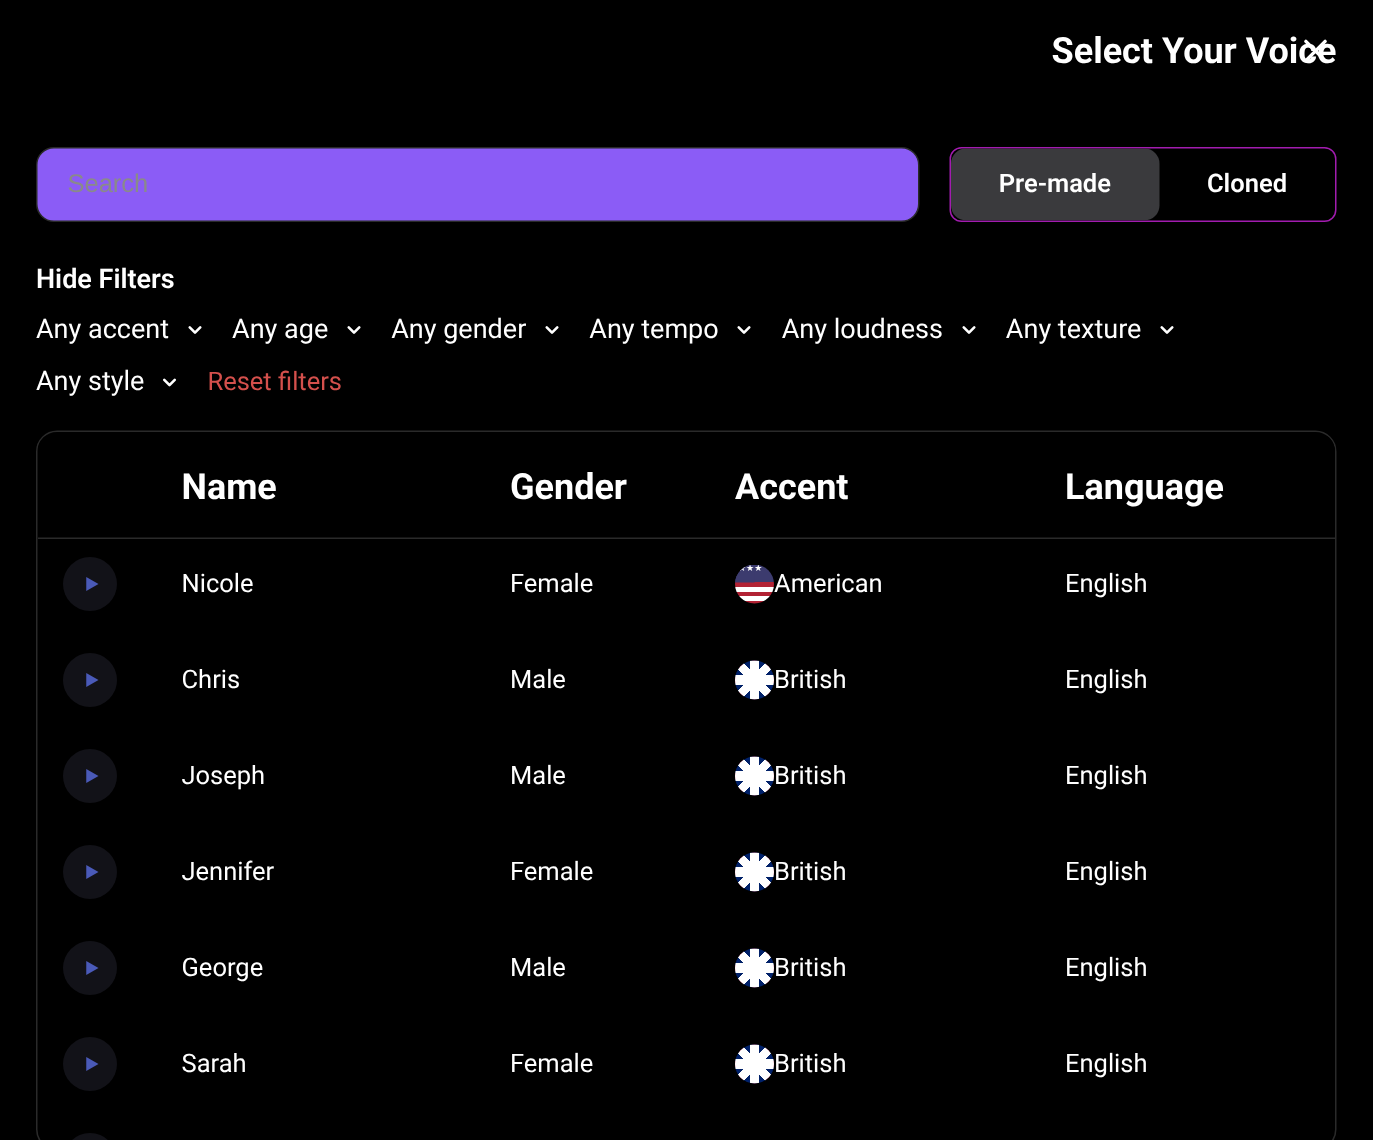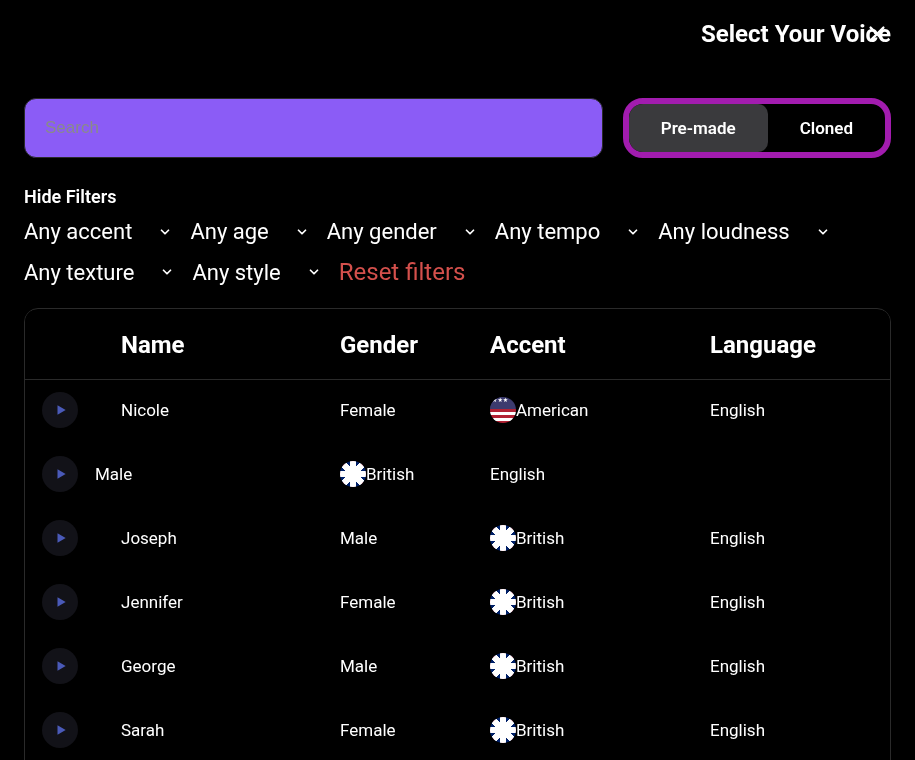--- a/index.html
+++ b/index.html
@@ -50,22 +50,22 @@
       border: 1px solid #2a2a2a;
       border-radius: 12px;
       padding: 14px 20px;
       color: #fff;
       font-size: 17px;
       outline: none;
     }
     .search-input::placeholder { color: #8a8a8a; }
     .tabs-group {
       display: flex;
-      border: 6px solid #a21caf;
-      border-radius: 20px;
+      border: 1px solid #a21caf;
+      border-radius: 8px;
       overflow: hidden;
     }
     .tab {
       padding: 14px 32px;
       font-size: 17px;
       font-weight: 600;
       cursor: pointer;
       color: #fff;
     }
     .tab.active {
@@ -83,32 +83,32 @@
     }
     .filter-list {
       display: flex;
       flex-wrap: wrap;
       gap: 14px 18px;
       align-items: center;
     }
     .filter-item {
       display: inline-flex;
       align-items: center;
-      gap: 26px;
-      font-size: 22px;
+      gap: 10px;
+      font-size: 18px;
       cursor: pointer;
       color: #fff;
     }
     .chevron-down {
       width: 14px;
       height: 14px;
     }
     .reset-filters {
       color: #d4504c;
-      font-size: 24px;
+      font-size: 17px;
       cursor: pointer;
     }
     .table-container {
       border: 1px solid #2a2a2a;
       border-radius: 14px;
       overflow-y: auto;
       height: 480px;
       position: relative;
     }
     .table-container::-webkit-scrollbar { width: 14px; }
@@ -339,20 +339,21 @@
           <div>English</div>
         </div>
         <div class="table-row">
           <div class="play-cell">
             <div class="play-btn">
               <svg viewBox="0 0 24 24" fill="#4a5ab8">
                 <polygon points="6,4 20,12 6,20"></polygon>
               </svg>
             </div>
           </div>
+          <div class="name-cell">Chris</div>
           <div>Male</div>
           <div class="accent-cell">
             <span class="flag flag-gb"></span>
             <span>British</span>
           </div>
           <div>English</div>
         </div>
         <div class="table-row">
           <div class="play-cell">
             <div class="play-btn">

